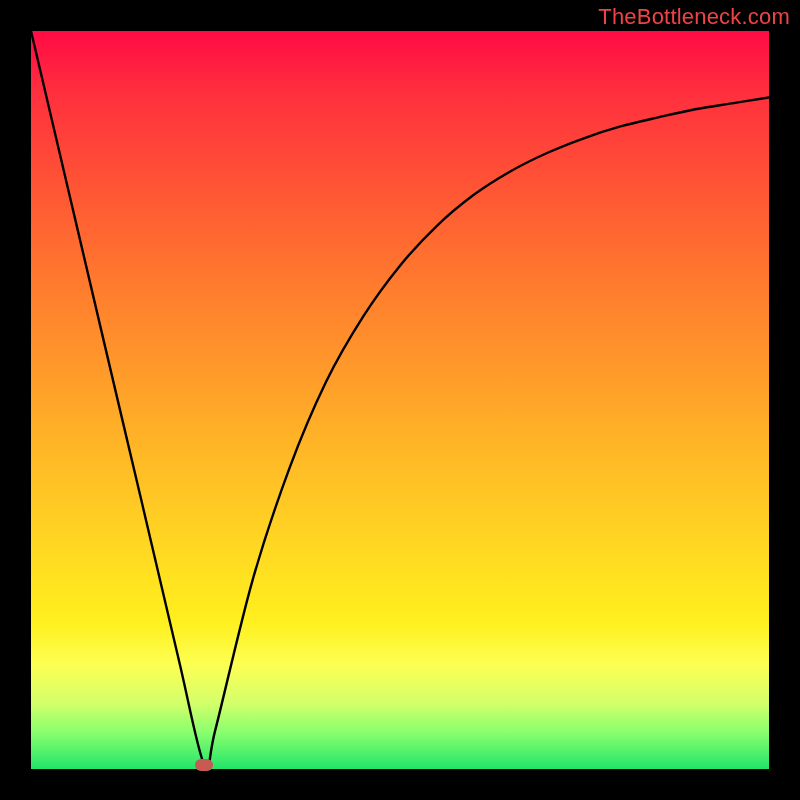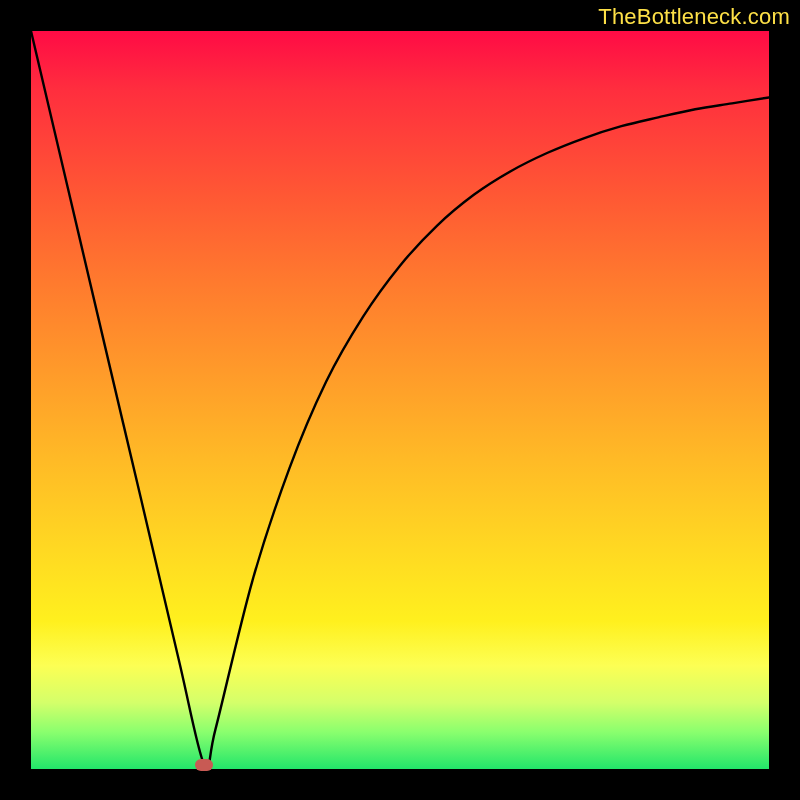--- a/index.html
+++ b/index.html
@@ -37,21 +37,21 @@
       #fcff54 86%,
       #d4ff6a 91%,
       #8aff6e 95%,
       #22e56a 100%
     );
   }
   .watermark {
     position: absolute;
     top: 4px;
     right: 10px;
-    color: #fde047;
+    color: #ef4444;
     font-size: 22px;
     font-weight: 500;
     letter-spacing: 0.2px;
     user-select: none;
   }
   svg.curve {
     position: absolute;
     left: 0;
     top: 0;
     width: 738px;

